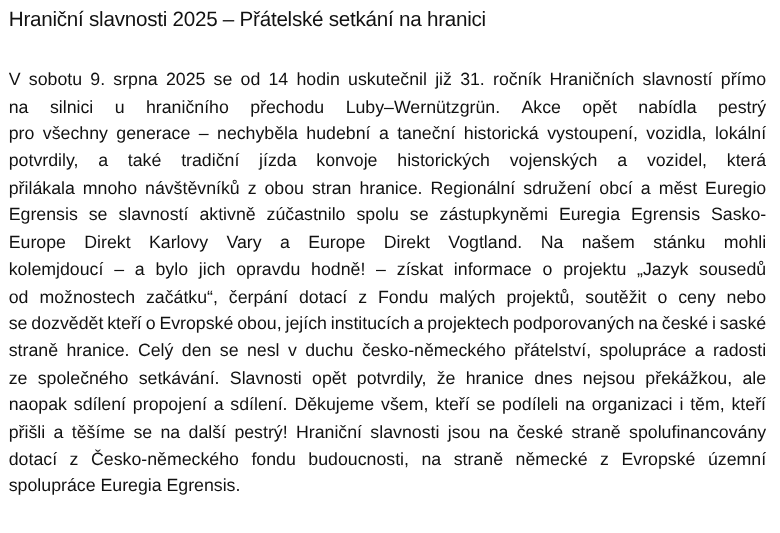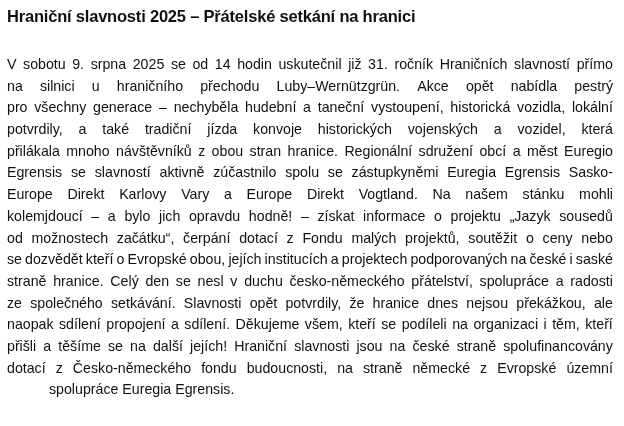--- a/index.html
+++ b/index.html
@@ -1,21 +1,21 @@
 <!DOCTYPE html>
 <html><head>
 <meta charset="utf-8">
 <style>
   html, body { margin: 0; padding: 0; background: #ffffff; }
   body { width: 624px; height: 426px; overflow: hidden; position: relative; }
   .doc { position: absolute; left: 7px; top: 0; width: 606px; font-family: "Liberation Sans", sans-serif; color: #111111; }
-  .title { position: absolute; left: 0; top: 7px; font-size: 16.5px; font-weight: bold; white-space: nowrap; letter-spacing: -0.2px; }
+  .title { position: absolute; left: 0; top: 7px; font-size: 16.5px; font-weight: normal; white-space: nowrap; letter-spacing: -0.2px; }
   .body { position: absolute; left: 0; top: 54px; width: 606px; font-size: 14.2px; }
   .line { display: block; height: 21.7px; line-height: 21.7px; text-align: justify; text-align-last: justify; white-space: nowrap; overflow: hidden; }
-  .line.last { text-align-last: left; margin-left: 42px; }
+  .line.last { text-align-last: left; }
   .jfix { display: flex; justify-content: space-between; }
   .jfix span.w { white-space: pre; }
 </style>
 </head>
 <body>
 
 <div class="doc">
   <div class="title">Hraniční slavnosti 2025 – Přátelské setkání na hranici</div>
   <div class="body">
     <span class="line jfix">
@@ -50,22 +50,22 @@
       </span>
     <span class="line jfix">
         <span class="w">pro</span>
         <span class="w">všechny</span>
         <span class="w">generace</span>
         <span class="w">–</span>
         <span class="w">nechyběla</span>
         <span class="w">hudební</span>
         <span class="w">a</span>
         <span class="w">taneční</span>
+        <span class="w">historická</span>
         <span class="w">vystoupení,</span>
-        <span class="w">historická</span>
         <span class="w">vozidla,</span>
         <span class="w">lokální</span>
       </span>
     <span class="line jfix">
         <span class="w">potvrdily,</span>
         <span class="w">a</span>
         <span class="w">také</span>
         <span class="w">tradiční</span>
         <span class="w">jízda</span>
         <span class="w">konvoje</span>
@@ -211,21 +211,21 @@
         <span class="w">těm,</span>
         <span class="w">kteří</span>
       </span>
     <span class="line jfix">
         <span class="w">přišli</span>
         <span class="w">a</span>
         <span class="w">těšíme</span>
         <span class="w">se</span>
         <span class="w">na</span>
         <span class="w">další</span>
-        <span class="w">jejích!</span>
+        <span class="w">pestrý!</span>
         <span class="w">Hraniční</span>
         <span class="w">slavnosti</span>
         <span class="w">jsou</span>
         <span class="w">na</span>
         <span class="w">české</span>
         <span class="w">straně</span>
         <span class="w">spolufinancovány</span>
       </span>
     <span class="line jfix">
         <span class="w">dotací</span>

